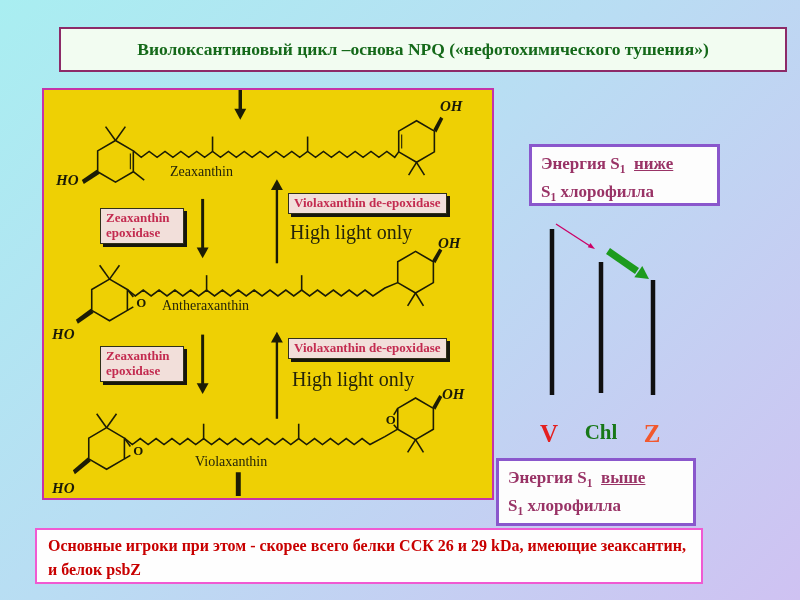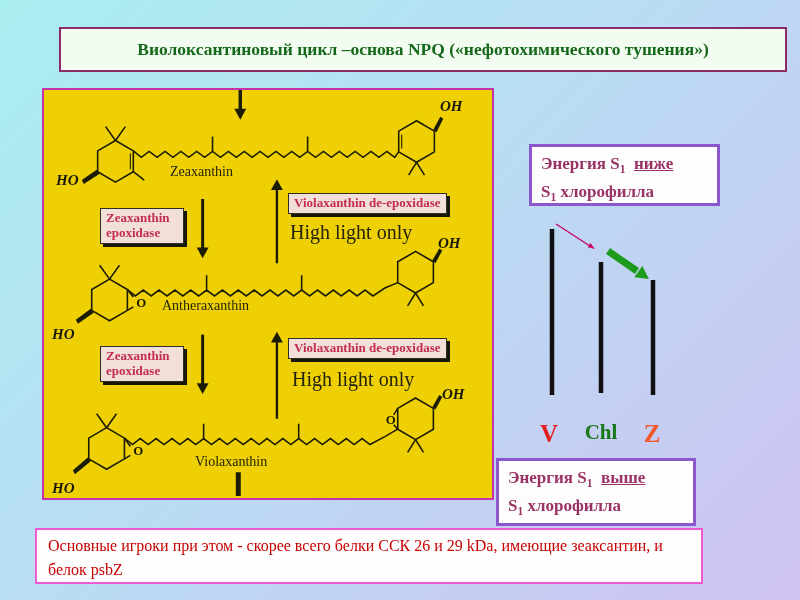--- a/index.html
+++ b/index.html
@@ -35,21 +35,21 @@
   .note{
     position:absolute;background:#fdfdfd;border:3px solid #8a57cc;box-sizing:border-box;
     color:#993366;font-weight:bold;font-size:17px;line-height:1.55;padding:4px 9px;
   }
   .note sub{font-size:68%;}
   .note .u{text-decoration:underline;}
   
   .footer-box{
     left:35px;top:528px;width:668px;height:56px;box-sizing:border-box;
     background:#fefefe;border:2px solid #f05ad2;
-    color:#c80000;font-weight:normal;font-size:16px;line-height:1.5;padding:4px 11px;
+    color:#c80000;font-weight:bold;font-size:16px;line-height:1.5;padding:4px 11px;
   }
   .energy-panel{left:520px;top:215px;width:180px;height:235px;}
 </style>
 </head>
 <body>
 
 <div class="abs title-box">
   <span>Виолоксантиновый цикл –основа NPQ («нефотохимического тушения»)</span>
 </div>
 

